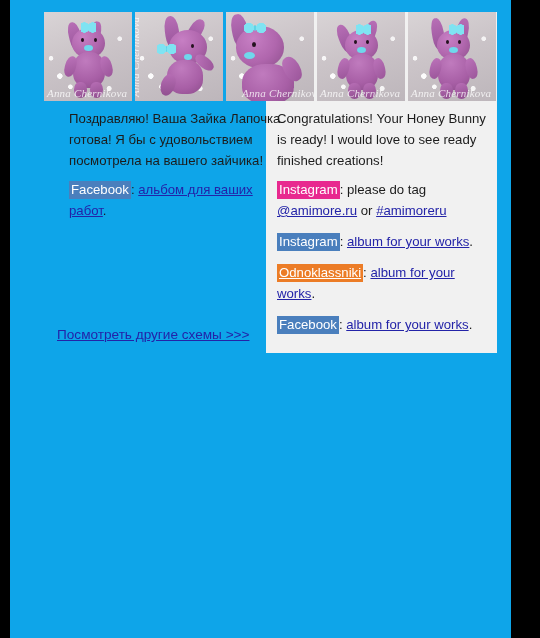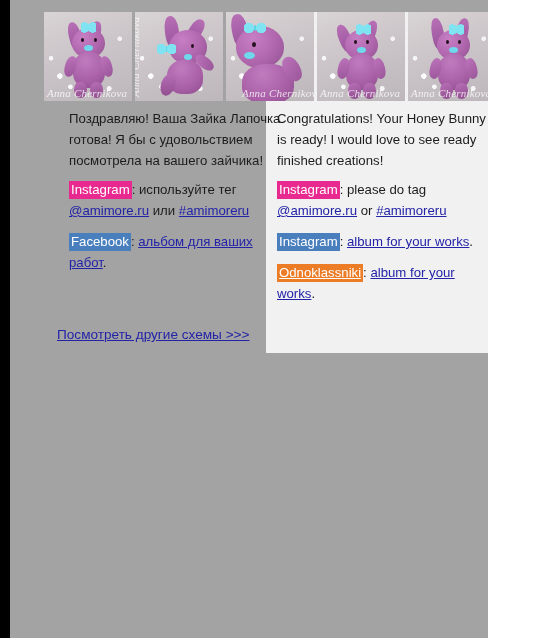--- a/index.html
+++ b/index.html
@@ -2,23 +2,23 @@
 <html><head>
 <meta charset="utf-8">
 <style>
   html, body {
     margin: 0;
     padding: 0;
     background: #ffffff;
   }
   #page {
     position: relative;
-    width: 488px;
+    width: 540px;
     height: 638px;
-    background: #a3a3a3;
+    background: #0ea5e9;
     overflow: hidden;
     font-family: "Liberation Sans", sans-serif;
   }
   
   .bar-left {
     position: absolute;
     left: 0; top: 0;
     width: 10px; height: 638px;
     background: #000000;
   }
@@ -272,33 +272,33 @@
         <div class="b-leg" style="left:47px; top:71px;"></div>
       </div>
       <div class="watermark">Anna Chernikova</div>
     </div>
 
   </div>
 
   <div class="col col-ru">
     <p class="para">Поздравляю! Ваша Зайка Лапочка готова! Я бы с удовольствием посмотрела на вашего зайчика!</p>
 
-    <p class="line-item"><span class="hl hl-insta">Instagram</span><span>: используйте тег </span><a class="lnk" href="#">@amimore.ru</a><span> или </span><a class="lnk" href="#">#amimoreru</a></p>
 
 
 
     <p class="line-item"><span class="hl hl-blue">Facebook</span><span>: </span><a class="lnk" href="#">альбом для ваших работ</a><span>.</span></p>
   </div>
 
   <div class="col col-en">
     <p class="para">Congratulations! Your Honey Bunny is ready! I would love to see ready finished creations!</p>
 
     <p class="line-item"><span class="hl hl-insta">Instagram</span><span>: please do tag </span><a class="lnk" href="#">@amimore.ru</a><span> or </span><a class="lnk" href="#">#amimoreru</a></p>
 
     <p class="line-item"><span class="hl hl-blue">Instagram</span><span>: </span><a class="lnk" href="#">album for your works</a><span>.</span></p>
 
     <p class="line-item"><span class="hl hl-orange">Odnoklassniki</span><span>: </span><a class="lnk" href="#">album for your works</a><span>.</span></p>
 
+    <p class="line-item"><span class="hl hl-blue">Facebook</span><span>: </span><a class="lnk" href="#">album for your works</a><span>.</span></p>
   </div>
 
   <a class="bottom-link bl-ru" href="#">Посмотреть другие схемы &gt;&gt;&gt;</a>
 
 </div>
 
 </body></html>

